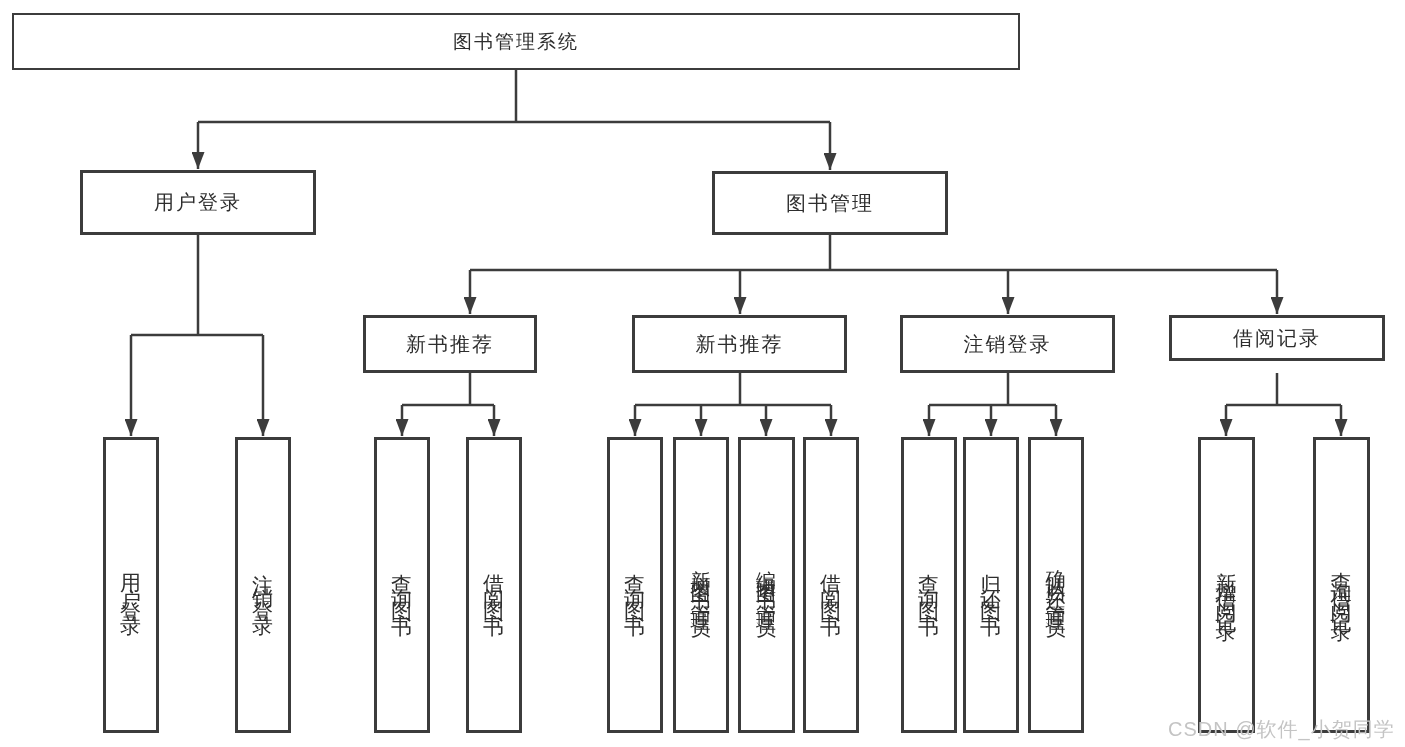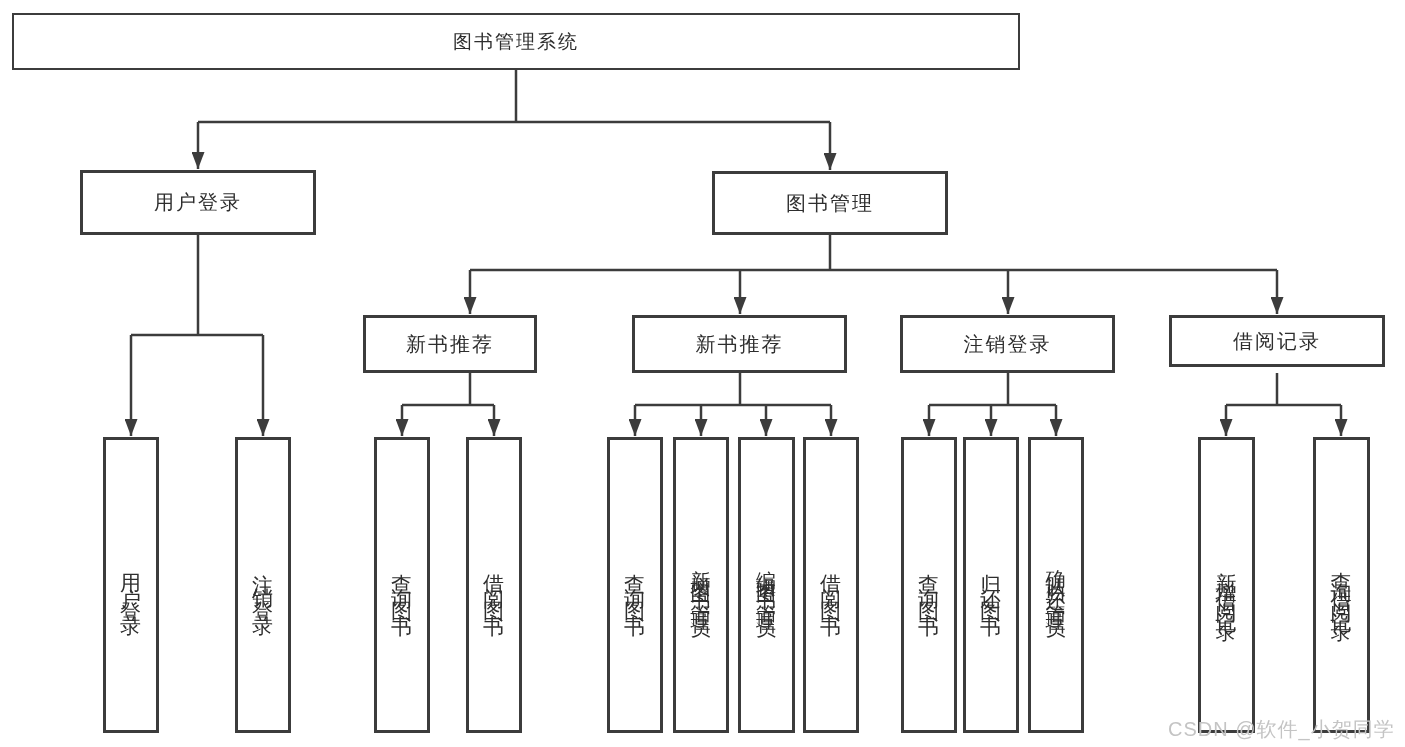--- a/index.html
+++ b/index.html
@@ -120,21 +120,21 @@
 
   <div class="node" style="left:363px;top:315px;width:174px;height:58px">
     <span>新书推荐</span>
   </div>
   <div class="node" style="left:632px;top:315px;width:215px;height:58px">
     <span>新书推荐</span>
   </div>
   <div class="node" style="left:900px;top:315px;width:215px;height:58px">
     <span>注销登录</span>
   </div>
-  <div class="node" style="left:1169px;top:315px;width:216px;height:52px">
+  <div class="node" style="left:1169px;top:315px;width:216px;height:46px">
     <span>借阅记录</span>
   </div>
 
   <div class="leaf len4" style="left:103px;top:437px;width:56px;height:296px">
     <span>用户登录</span>
   </div>
   <div class="leaf len4" style="left:235px;top:437px;width:56px;height:296px">
     <span>注销登录</span>
   </div>
   <div class="leaf len4" style="left:374px;top:437px;width:56px;height:296px">

